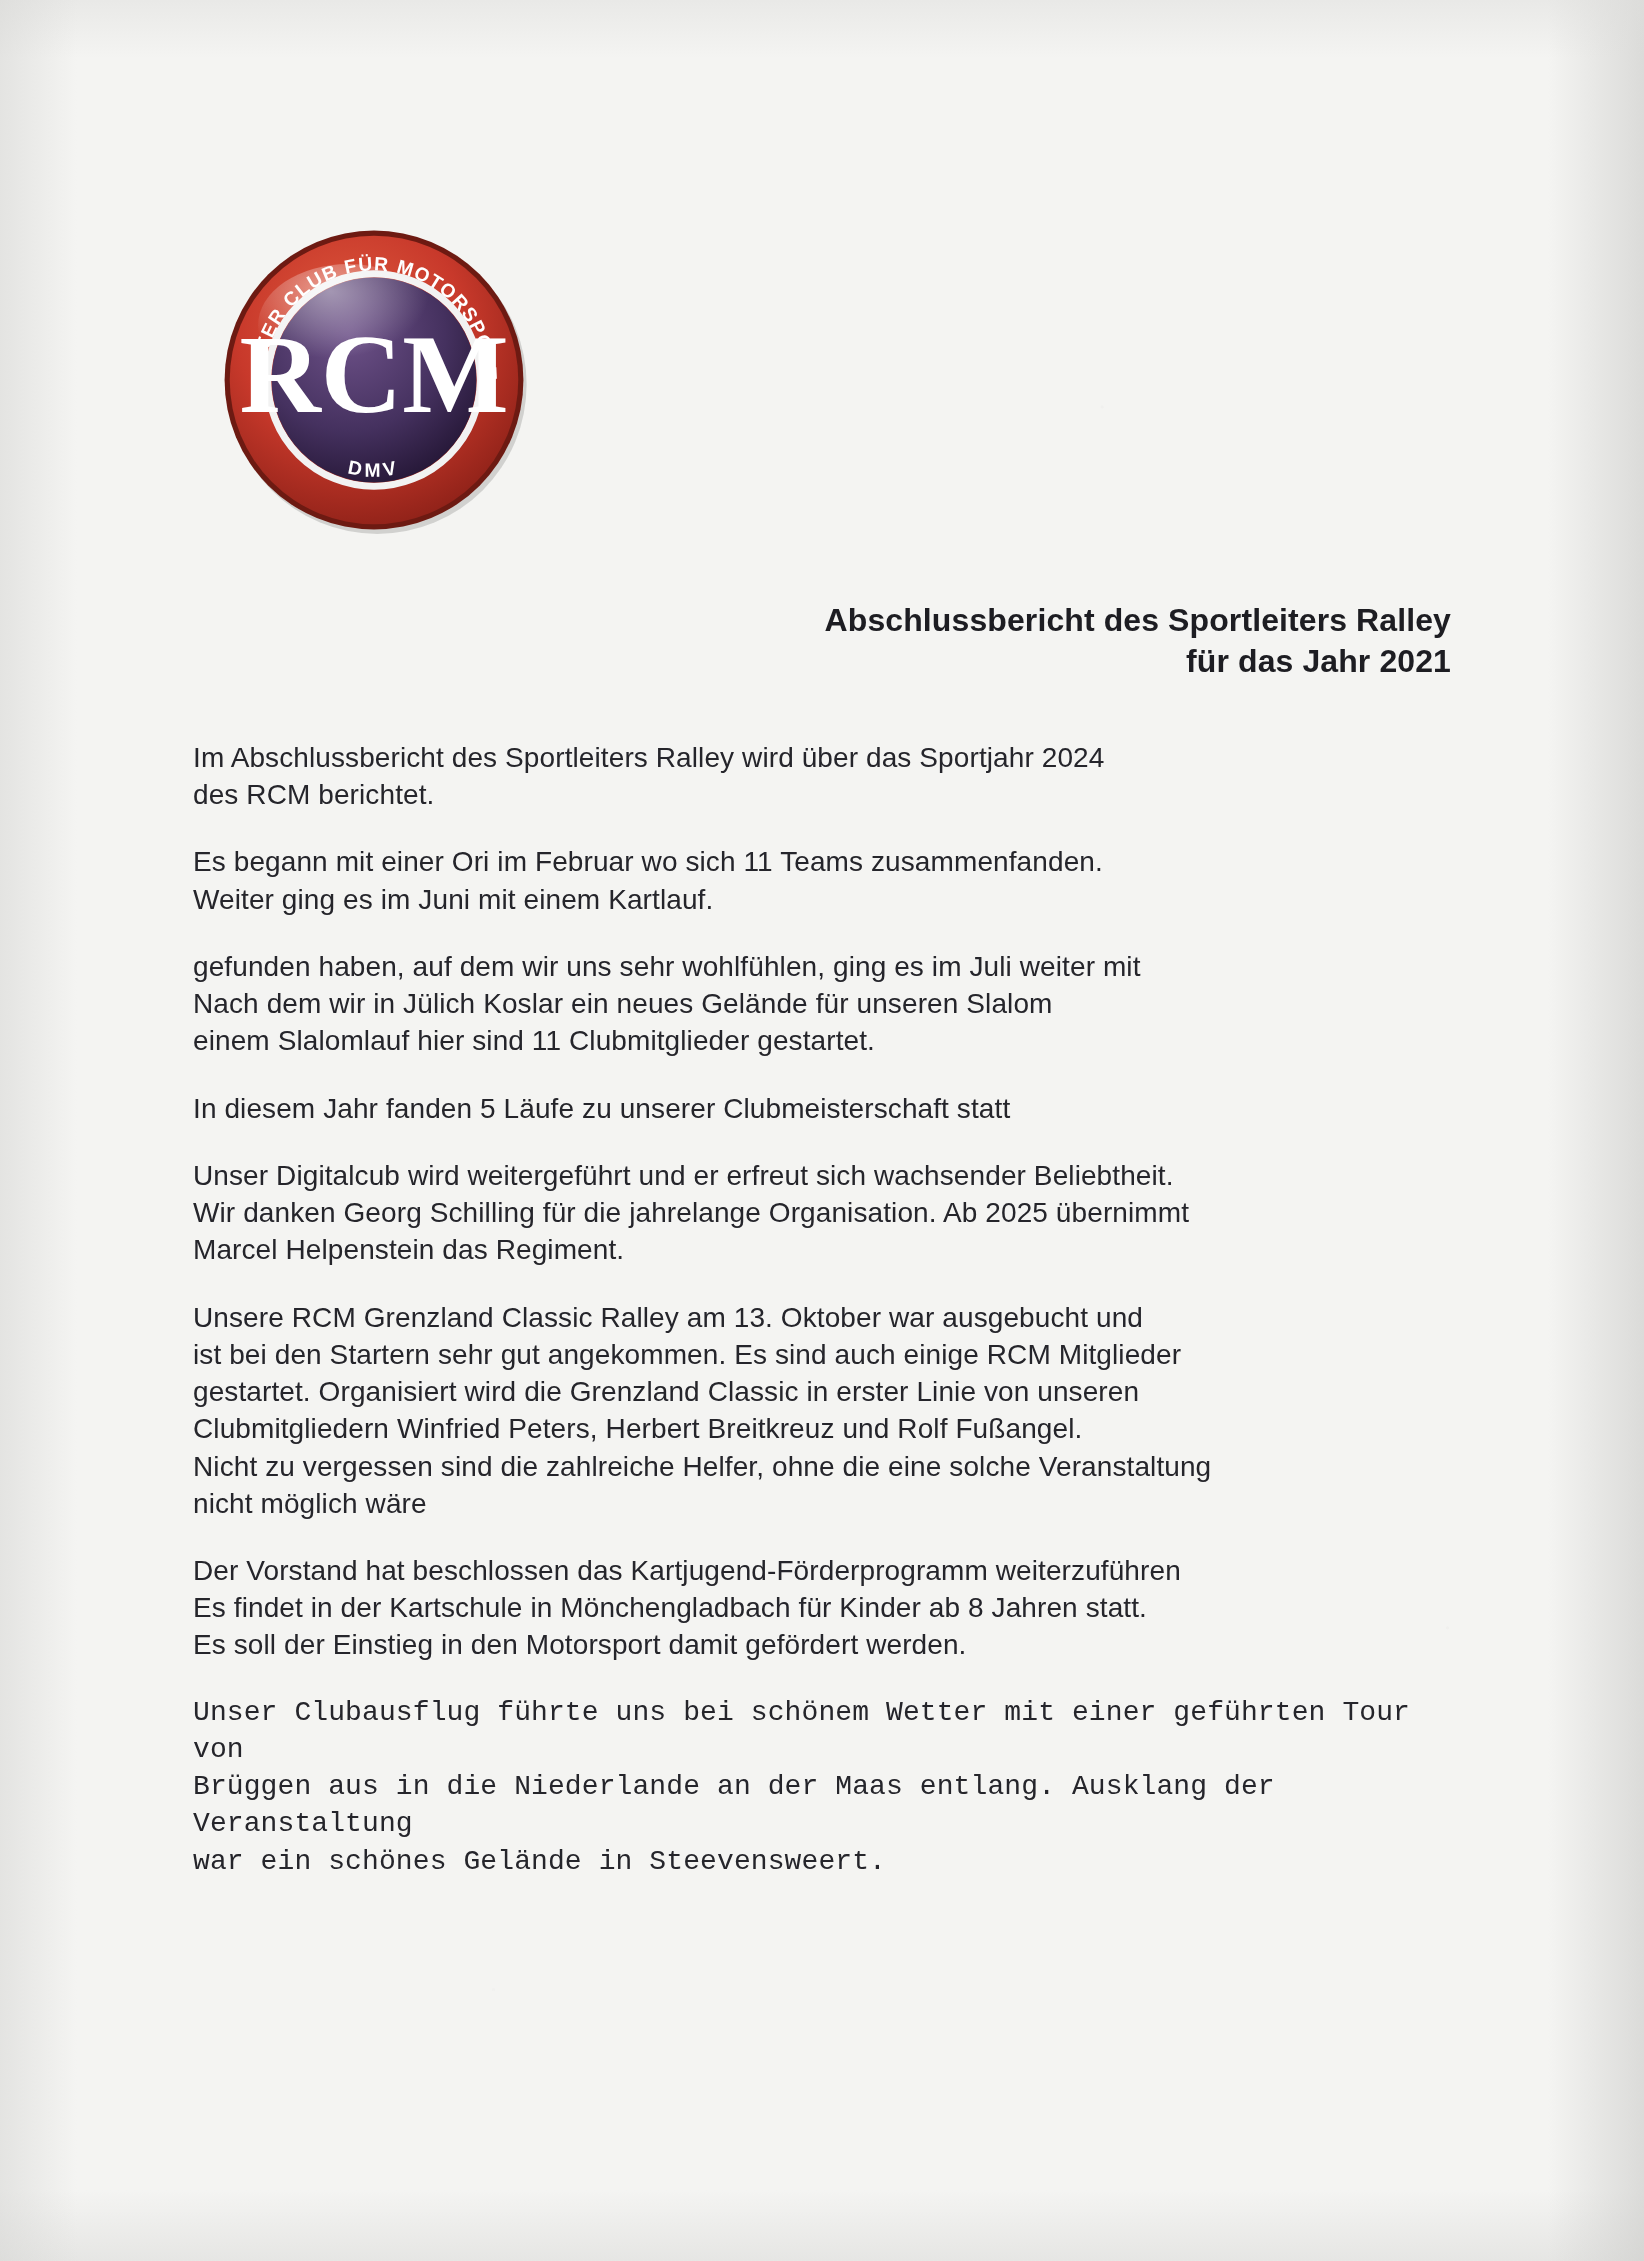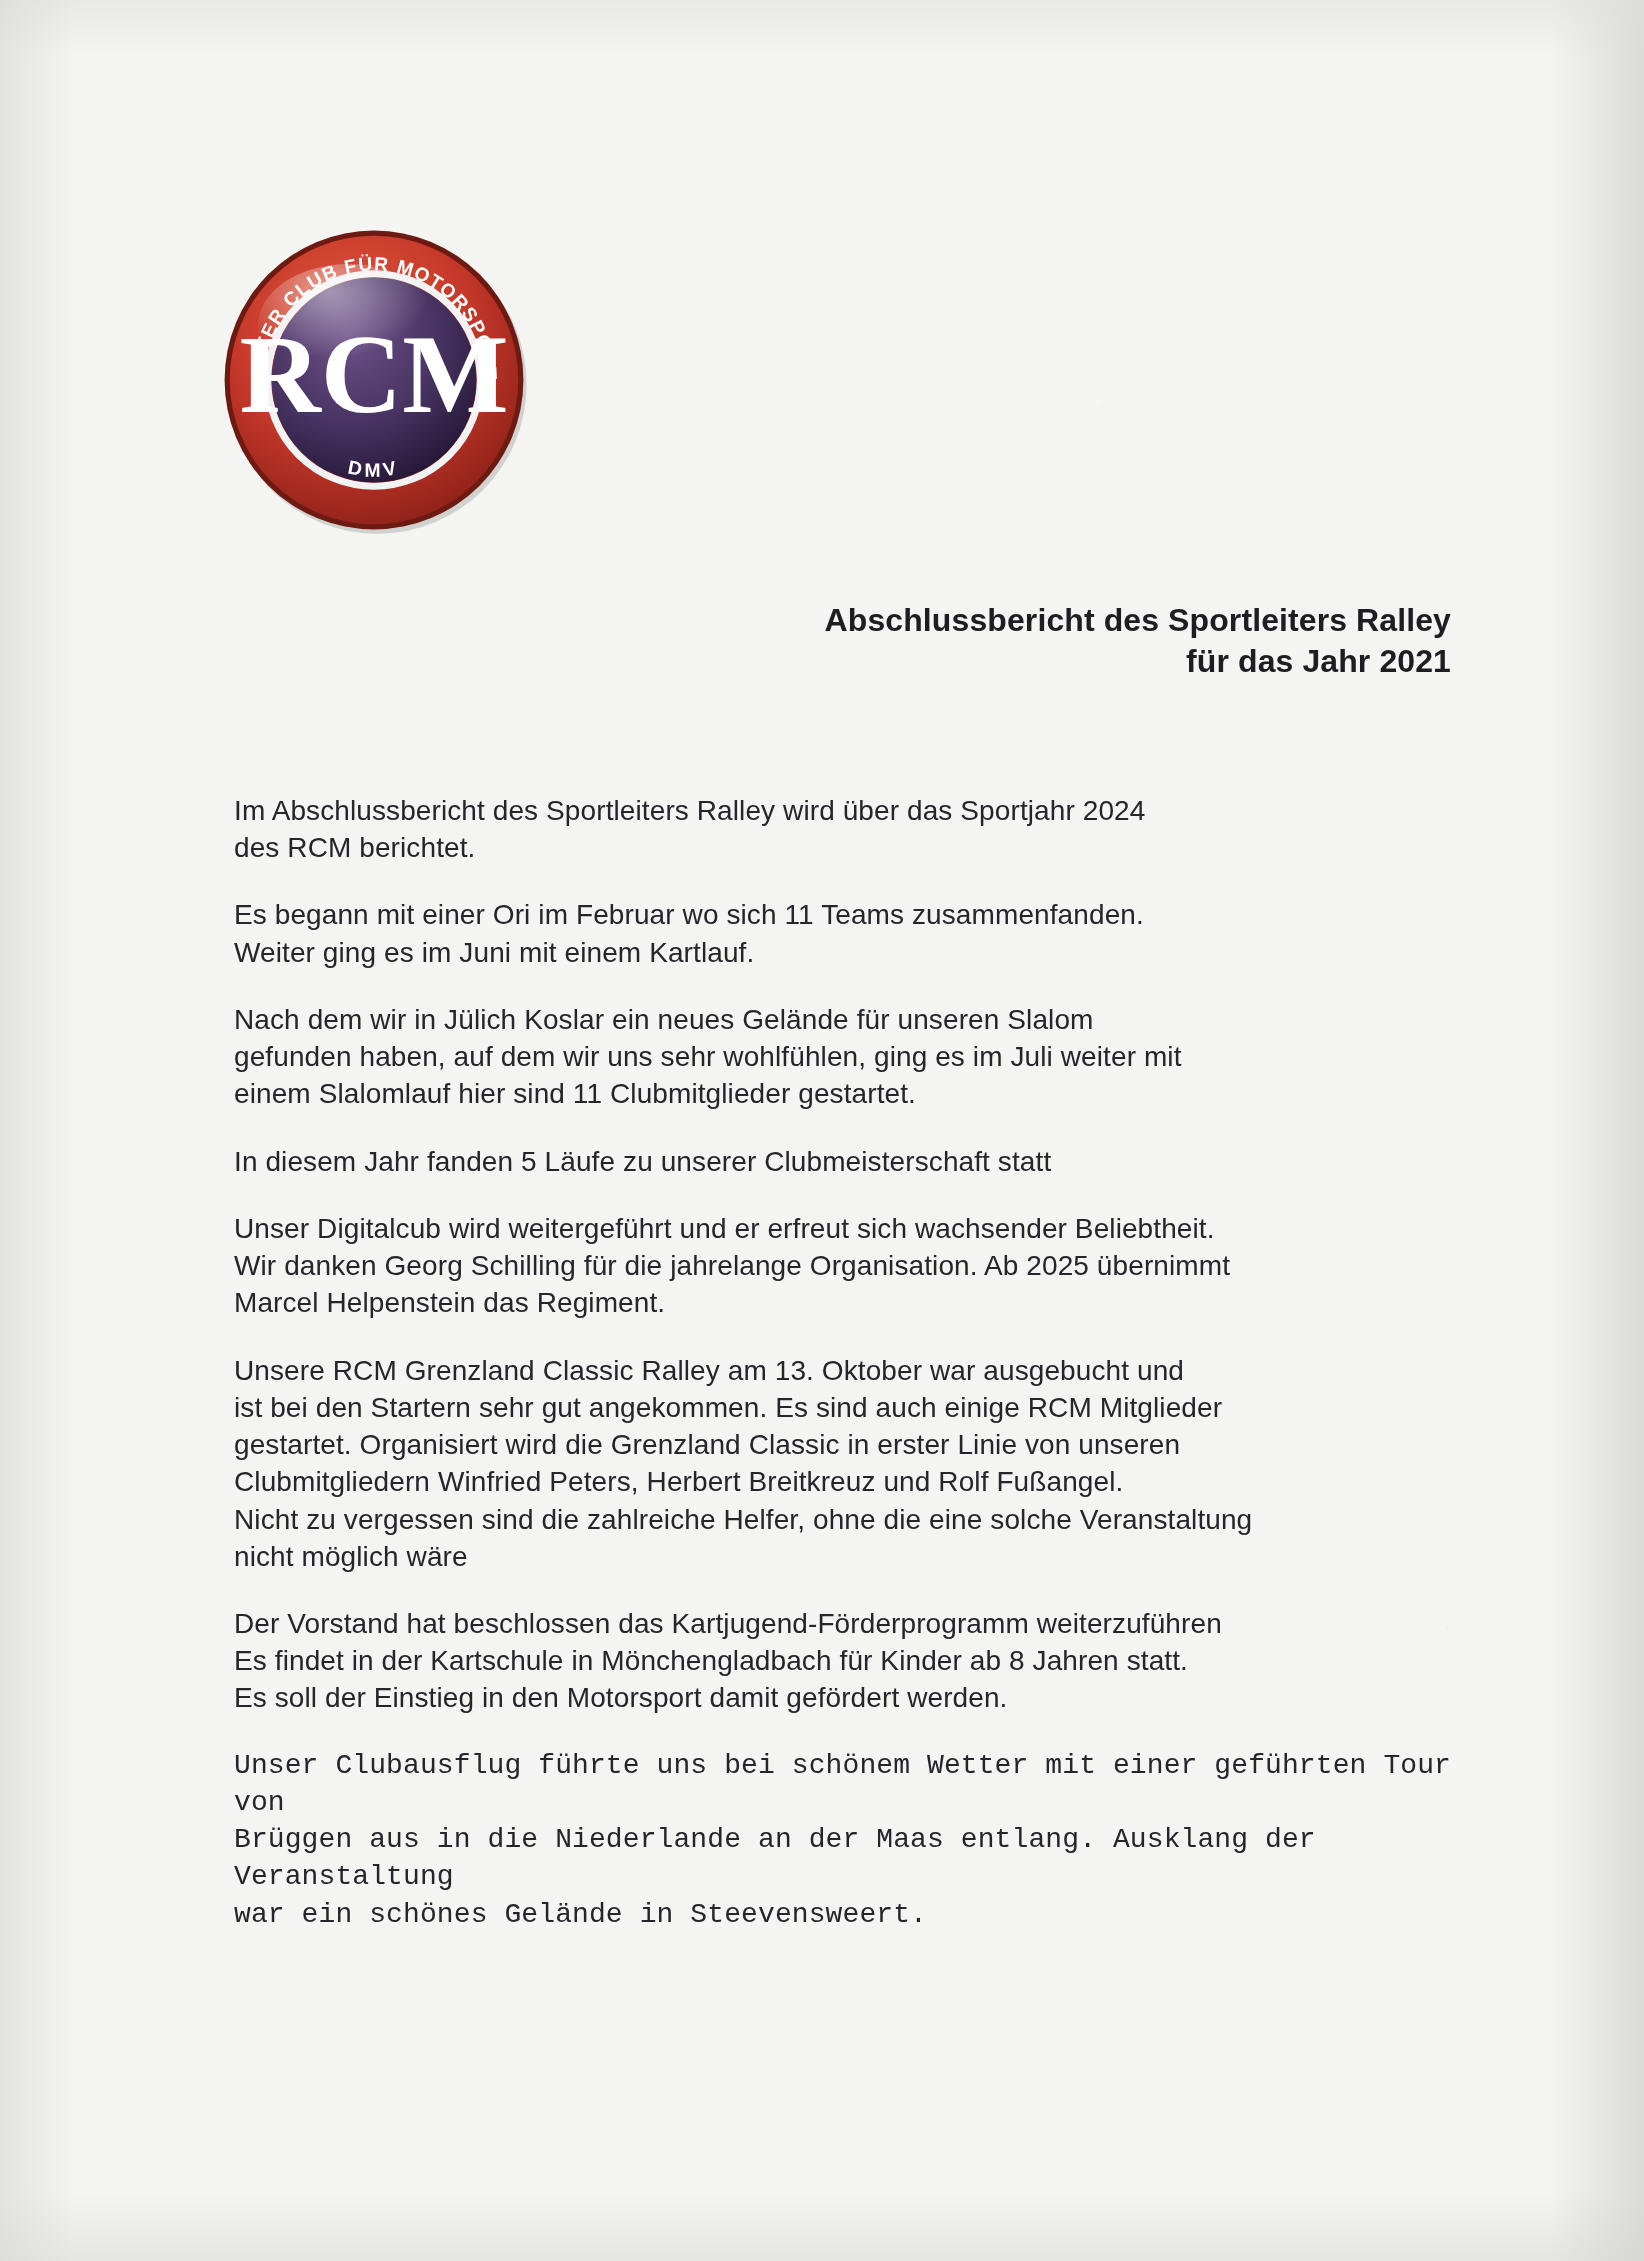--- a/index.html
+++ b/index.html
@@ -64,23 +64,22 @@
     color: #1d1d22;
     letter-spacing: 0.1px;
     line-height: 1.28;
     text-align: right;
   }
 
   
   .body-text {
     position: absolute;
     left: 193px;
-    top: 792px;
+    top: 739px;
     width: 1264px;
-    margin-left: 41px;
   }
   .para {
     font-size: 28px;
     line-height: 1.33;
     color: #25252b;
     margin-bottom: 30px;
     letter-spacing: 0.1px;
   }
   .para .ln { display: block; white-space: pre-wrap; }
   .para:last-child { margin-bottom: 0; font-family: Liberation Mono, monospace; }
@@ -147,22 +146,22 @@
       <span class="ln">Im Abschlussbericht des Sportleiters Ralley wird über das Sportjahr 2024</span>
       <span class="ln">des RCM berichtet.</span>
     </div>
 
     <div class="para">
       <span class="ln">Es begann mit einer Ori im Februar wo sich 11 Teams zusammenfanden.</span>
       <span class="ln">Weiter ging es im Juni mit einem Kartlauf.</span>
     </div>
 
     <div class="para">
+      <span class="ln">gefunden haben, auf dem wir uns sehr wohlfühlen, ging es im Juli weiter mit</span>
       <span class="ln">Nach dem wir in Jülich Koslar ein neues Gelände für unseren Slalom</span>
-      <span class="ln">gefunden haben, auf dem wir uns sehr wohlfühlen, ging es im Juli weiter mit</span>
       <span class="ln">einem Slalomlauf hier sind 11 Clubmitglieder gestartet.</span>
     </div>
 
     <div class="para">
       <span class="ln">In diesem Jahr fanden 5 Läufe zu unserer Clubmeisterschaft statt</span>
     </div>
 
     <div class="para">
       <span class="ln">Unser Digitalcub wird weitergeführt und er erfreut sich wachsender Beliebtheit.</span>
       <span class="ln">Wir danken Georg Schilling für die jahrelange Organisation. Ab 2025 übernimmt</span>

